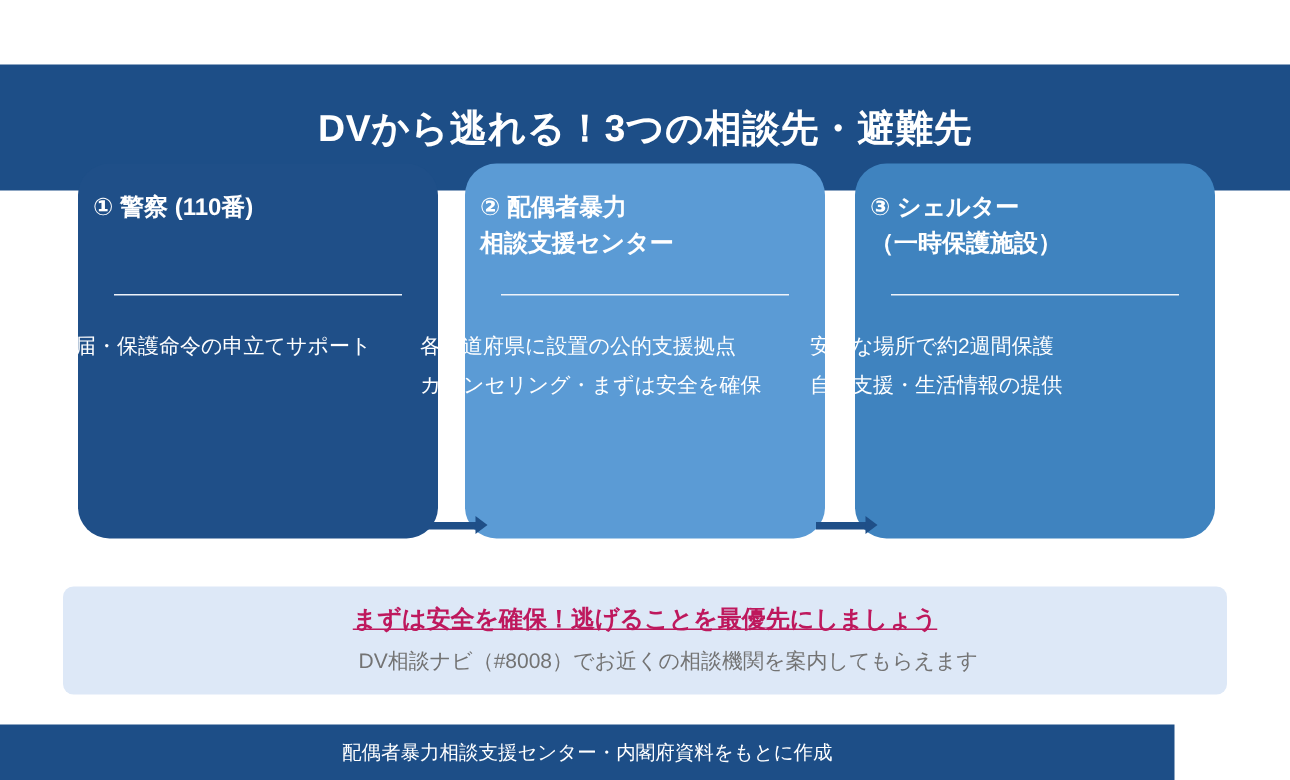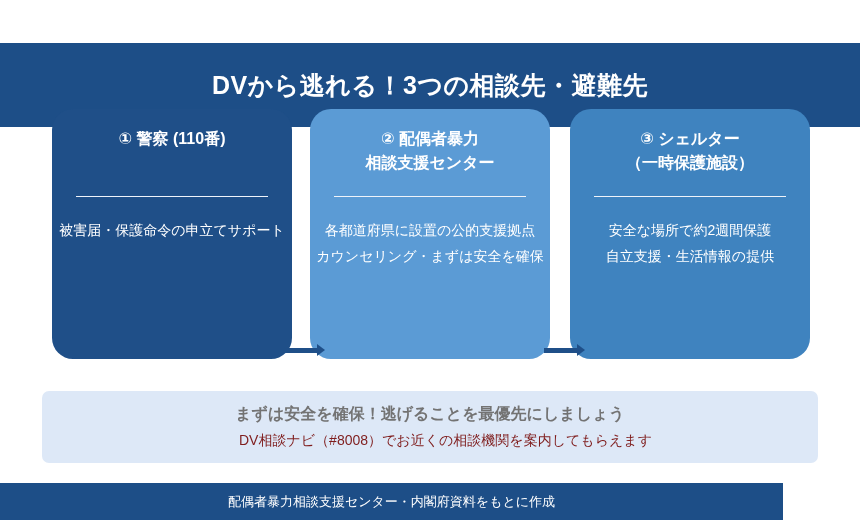--- a/index.html
+++ b/index.html
@@ -45,21 +45,21 @@
     height: 250px;
   }
   .card {
     position: absolute;
     top: 0;
     width: 240px;
     height: 250px;
     border-radius: 21px;
     box-sizing: border-box;
     padding: 18px 10px 0 10px;
-    text-align: center;
+    text-align: left;
     overflow: visible;
   }
   .card-1 { left: 52px;  background: #1f4f88; }
   .card-2 { left: 310px; background: #5b9bd5; }
   .card-3 { left: 570px; background: #3f83bf; }
 
   .card-title {
     color: #ffffff;
     font-size: 16px;
     font-weight: bold;
@@ -118,28 +118,29 @@
     width: 776px;
     height: 72px;
     background: #dde8f7;
     border-radius: 7px;
     display: flex;
     flex-direction: column;
     align-items: center;
     justify-content: center;
   }
   .notice-main {
-    color: #737373;
+    color: #be185d;
     font-size: 16px;
     font-weight: bold;
     line-height: 24px;
     white-space: nowrap;
+    text-decoration: underline;
   }
   .notice-sub {
-    color: #7f1d1d;
+    color: #737373;
     font-size: 14px;
     line-height: 24px;
     white-space: nowrap;
     margin-top: 2px;
     margin-left: 31px;
   }
 
   
   .footer {
     position: absolute;

